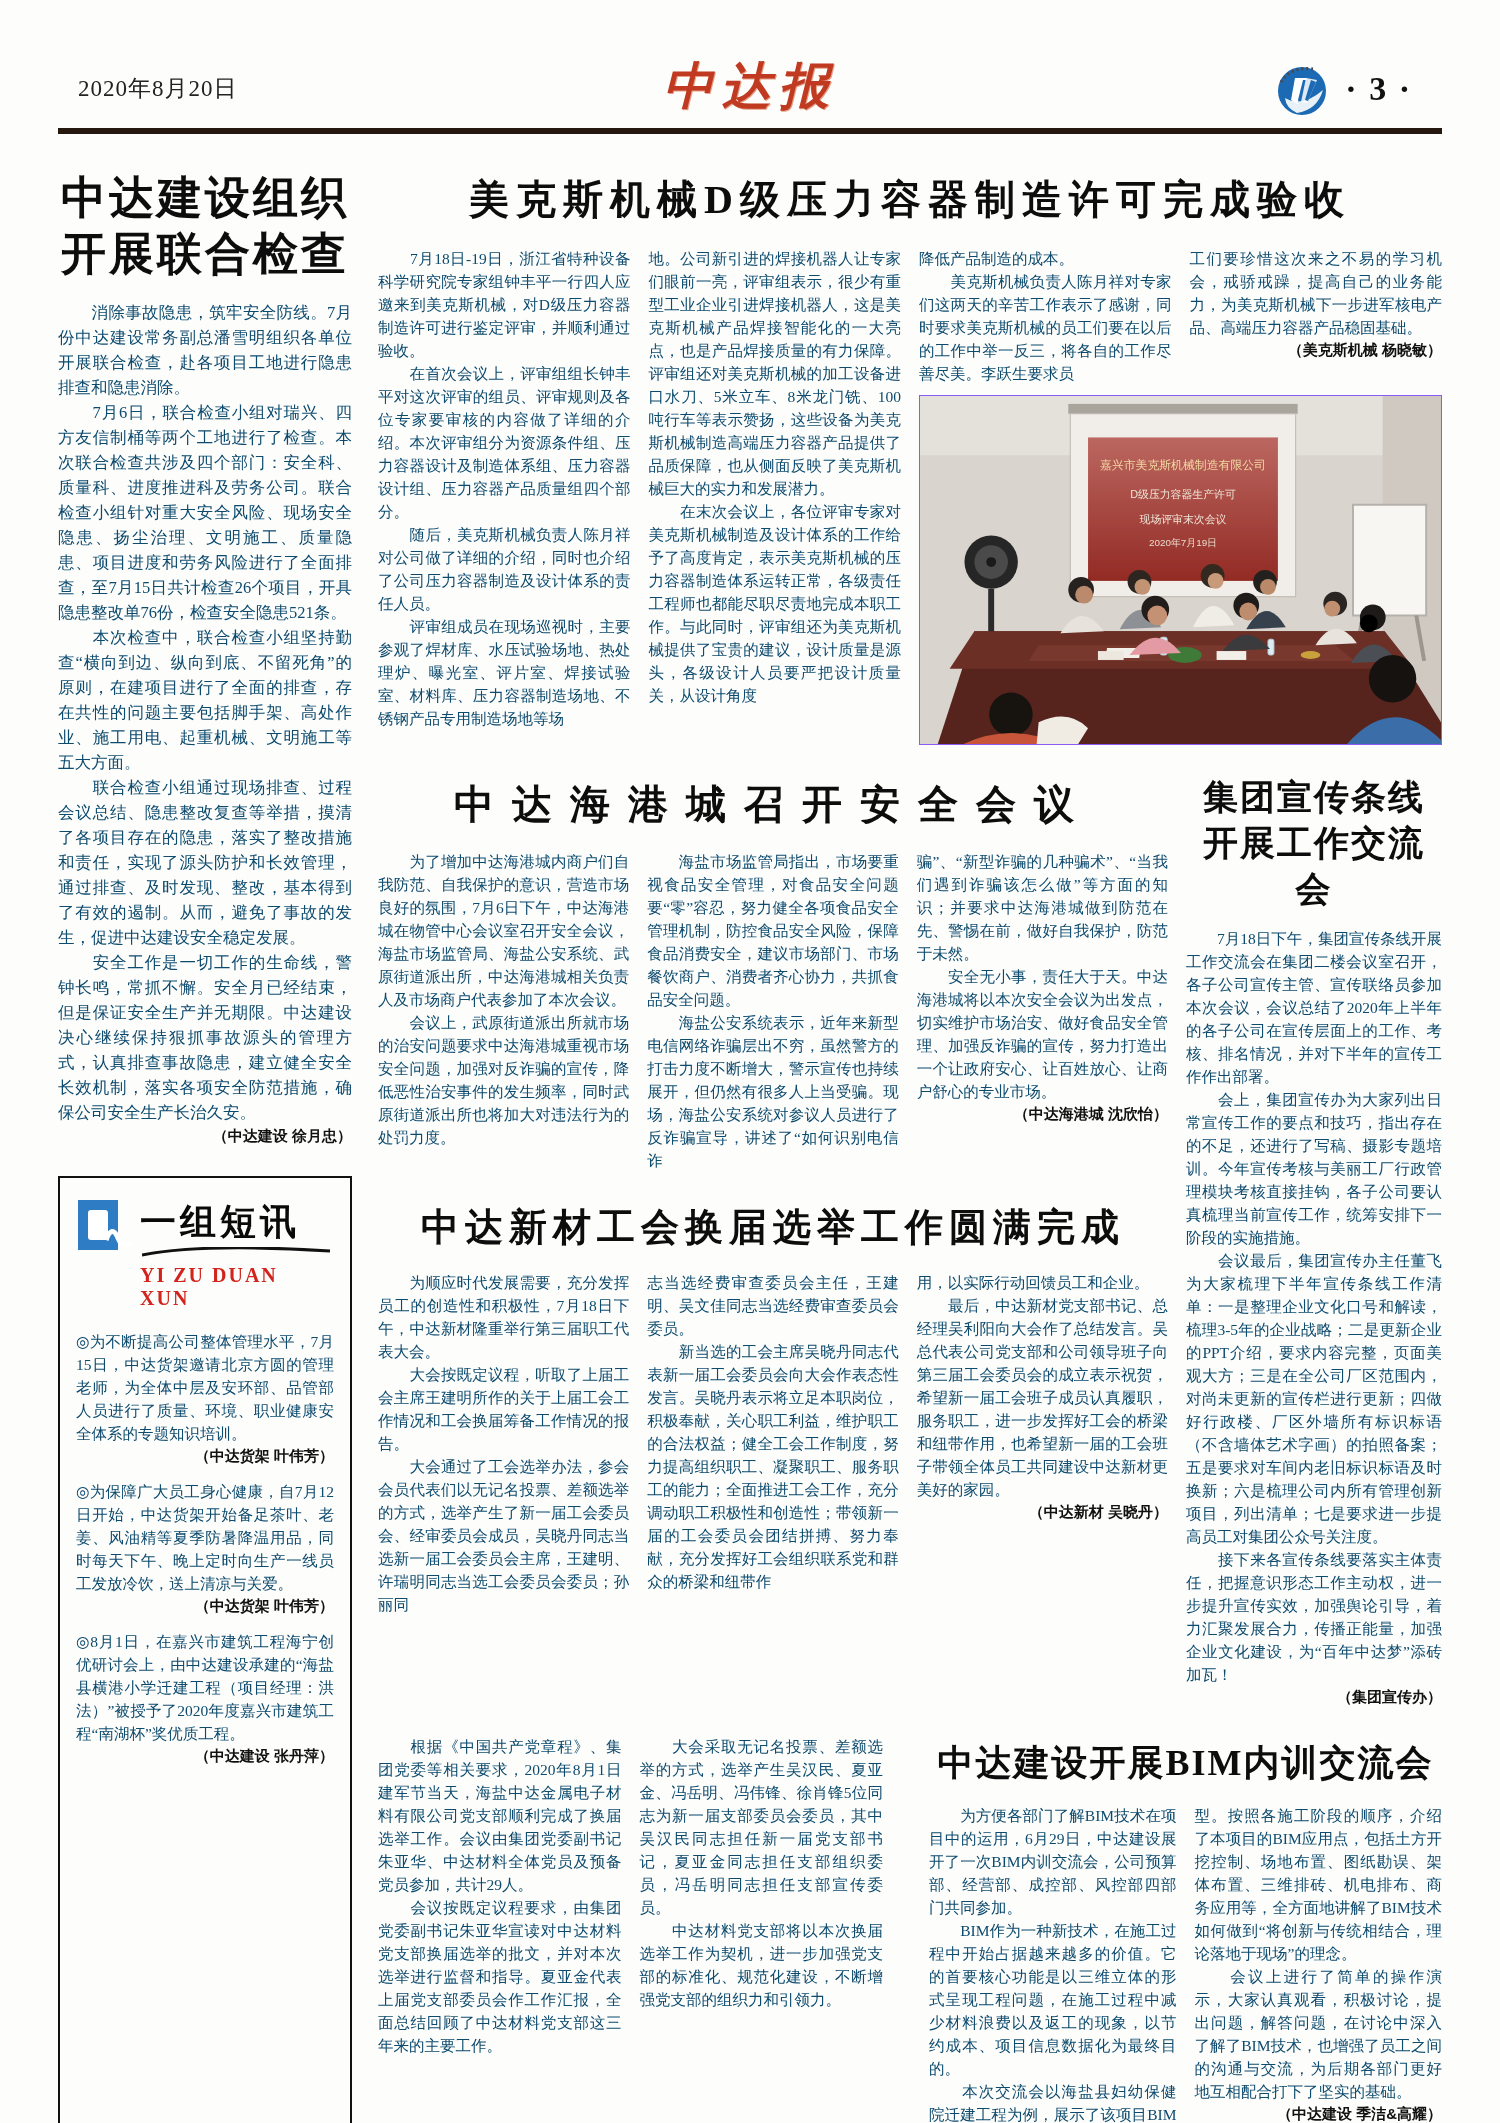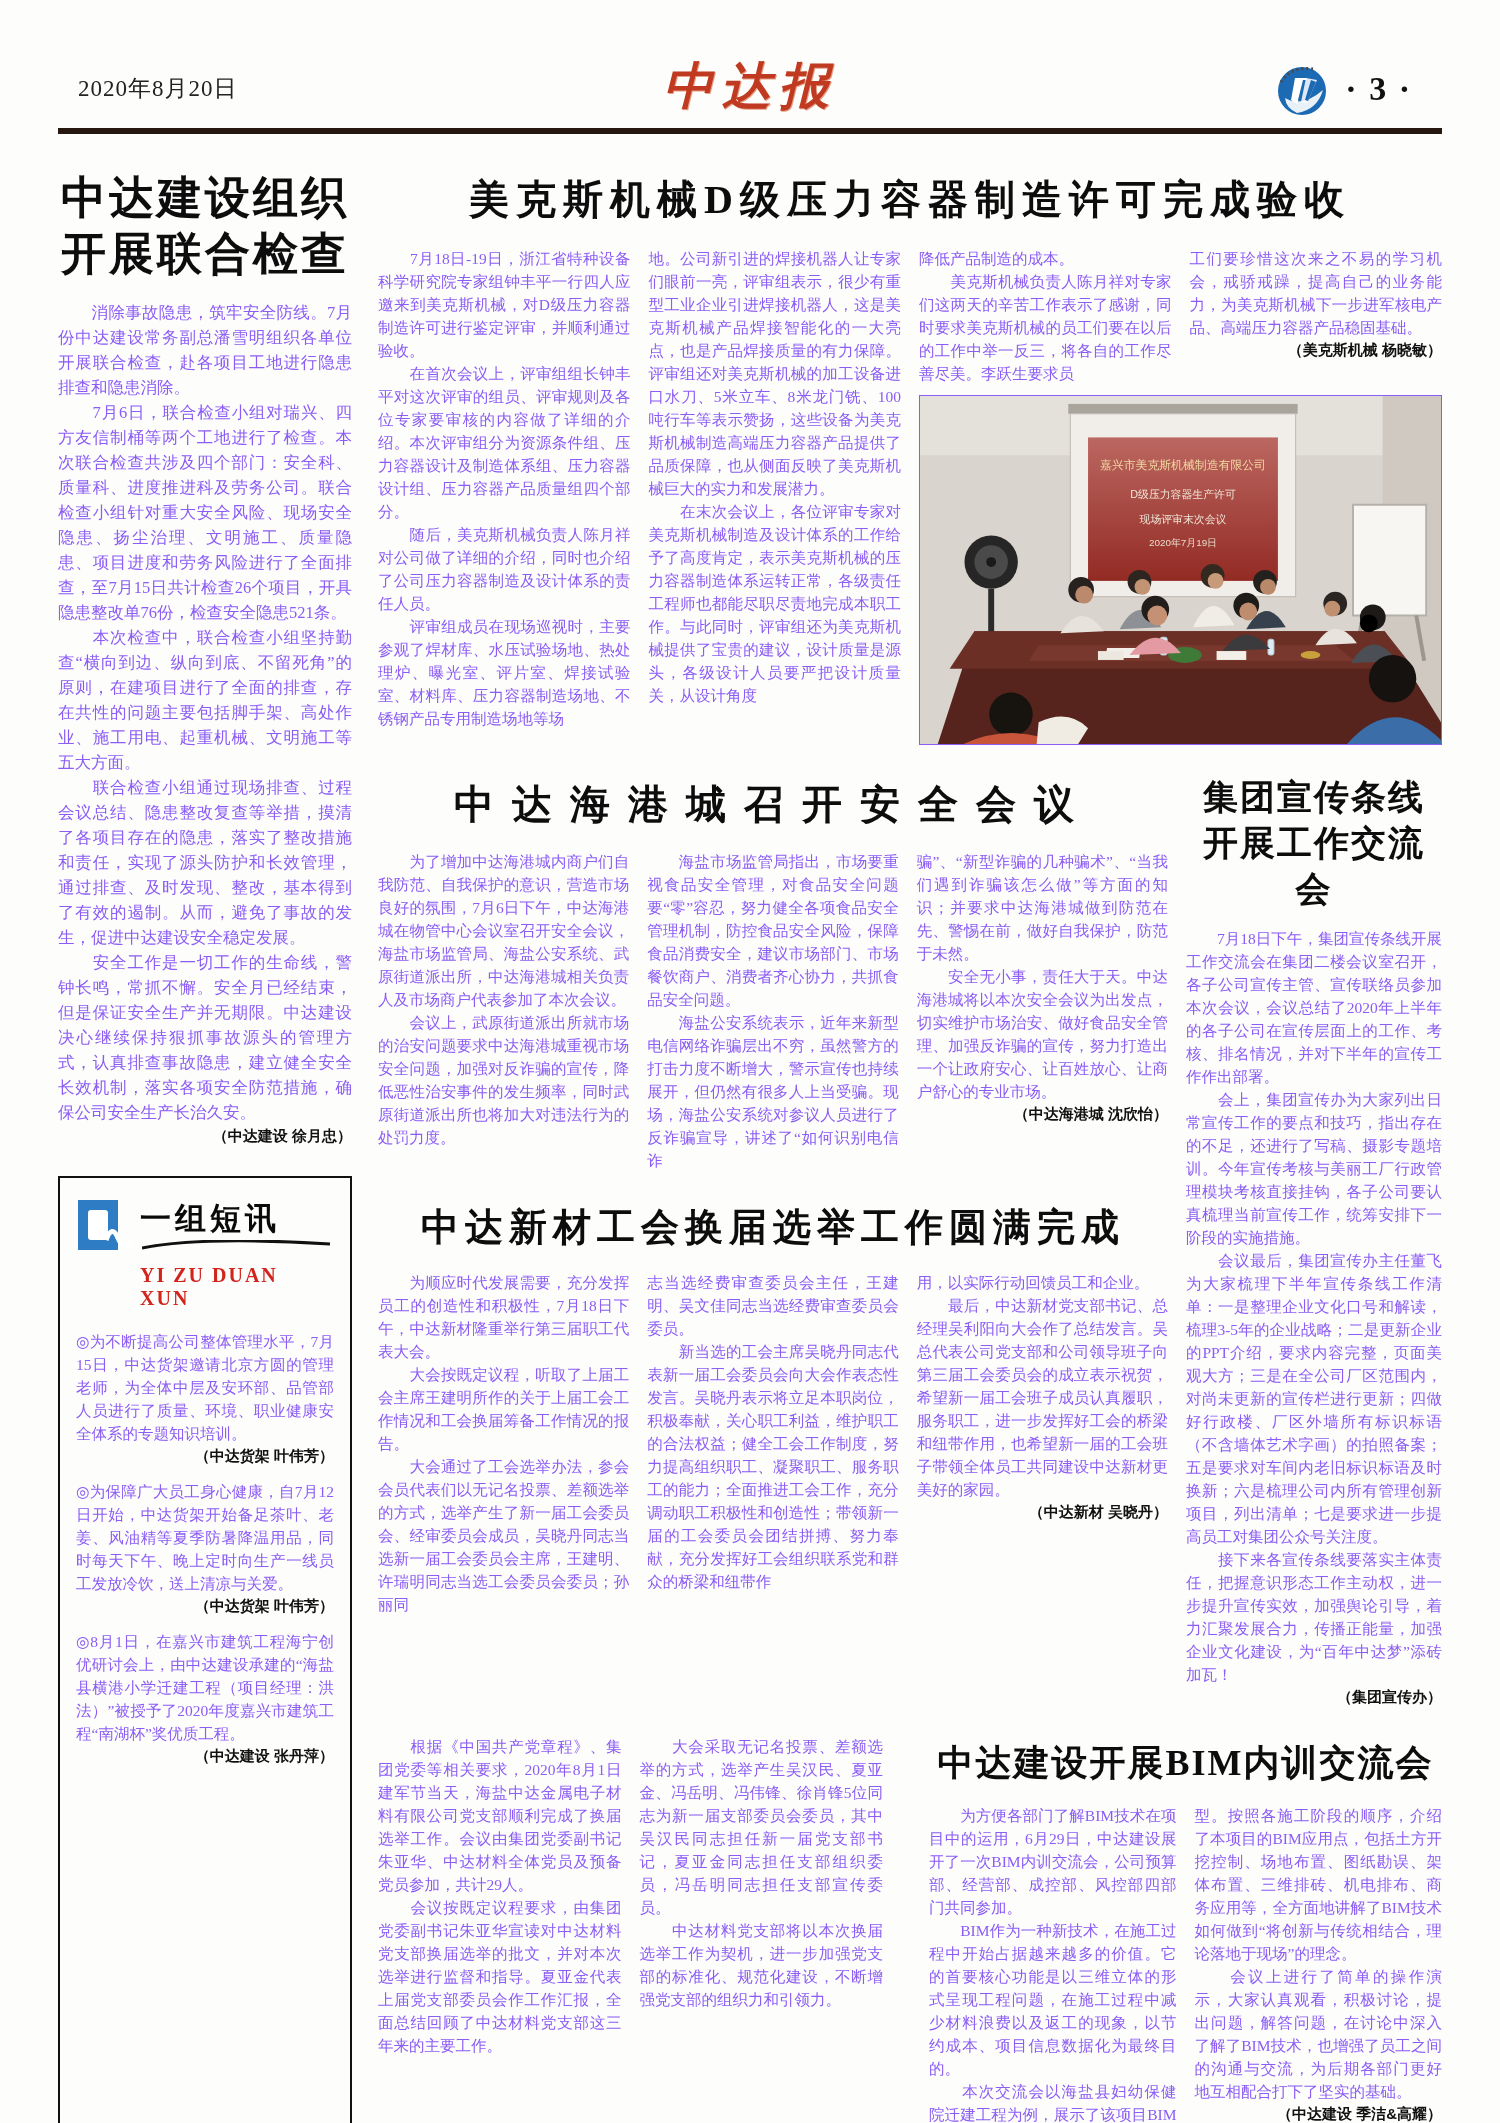--- a/index.html
+++ b/index.html
@@ -14,31 +14,31 @@
              font-weight:bold;color:#bf3a20;letter-spacing:8px;
              text-shadow:1px 1px 0 #e6a089; font-style:italic;}
   .hdr-right{position:absolute;right:30px;bottom:10px;display:flex;align-items:center;gap:14px;}
   .hdr-page{font-size:34px;font-weight:bold;color:#111;letter-spacing:2px;}
   .rule{height:6px;background:#26180e;margin:0 0 0 0;}
   
   .cols{display:flex;gap:26px;margin-top:22px;align-items:stretch;}
   .left-rail{width:294px;flex:0 0 auto;display:flex;flex-direction:column;}
   .main-area{flex:1 1 auto;min-width:0;}
   
-  .bodytext{font-size:15.5px;line-height:23px;text-align:justify;white-space:pre-line;color:#8b5cf6;}
+  .bodytext{font-size:15.5px;line-height:23px;text-align:justify;white-space:pre-line;color:#0c4a6e;}
   .sig{font-family:"Liberation Sans","DejaVu Sans",sans-serif;font-weight:bold;font-size:15px;
        text-align:right;margin-top:2px;color:#111;}
   .art-title{font-weight:bold;color:#0d0d0d;text-align:center;font-family:"Liberation Serif",serif;}
   
   .insp-title{font-size:45px;line-height:56px;letter-spacing:3px;margin:14px 0 18px 0;}
   
   .sn-box{border:2px solid #111;margin-top:30px;padding:16px 16px 10px 16px;flex:1 1 auto;}
   .sn-head{position:relative;padding-bottom:6px;margin-bottom:14px;}
   .sn-head-row{display:flex;align-items:flex-start;gap:8px;}
-  .sn-title{font-size:31px;font-weight:bold;letter-spacing:4px;color:#0a0a0a;margin-top:4px;}
+  .sn-title{font-size:36px;font-weight:bold;letter-spacing:4px;color:#0a0a0a;margin-top:4px;}
   .sn-sub{font-size:20px;font-weight:bold;color:#d2241c;letter-spacing:2px;margin:2px 0 0 64px;
           font-family:"Liberation Serif",serif;}
   .sn-item{margin-top:14px;}
   .sn-item .bodytext{font-size:15.5px;}
   
   .mks-title{font-size:40px;letter-spacing:7px;margin:16px 0 20px 0;}
   .mks-body{display:grid;grid-template-columns:repeat(4,1fr);grid-template-rows:auto 1fr;
             column-gap:18px;row-gap:10px;}
   .mks-c1{grid-area:1/1/3/2;} .mks-c2{grid-area:1/2/3/3;}
   .mks-c3{grid-area:1/3/2/4;} .mks-c4{grid-area:1/4/2/5;}

